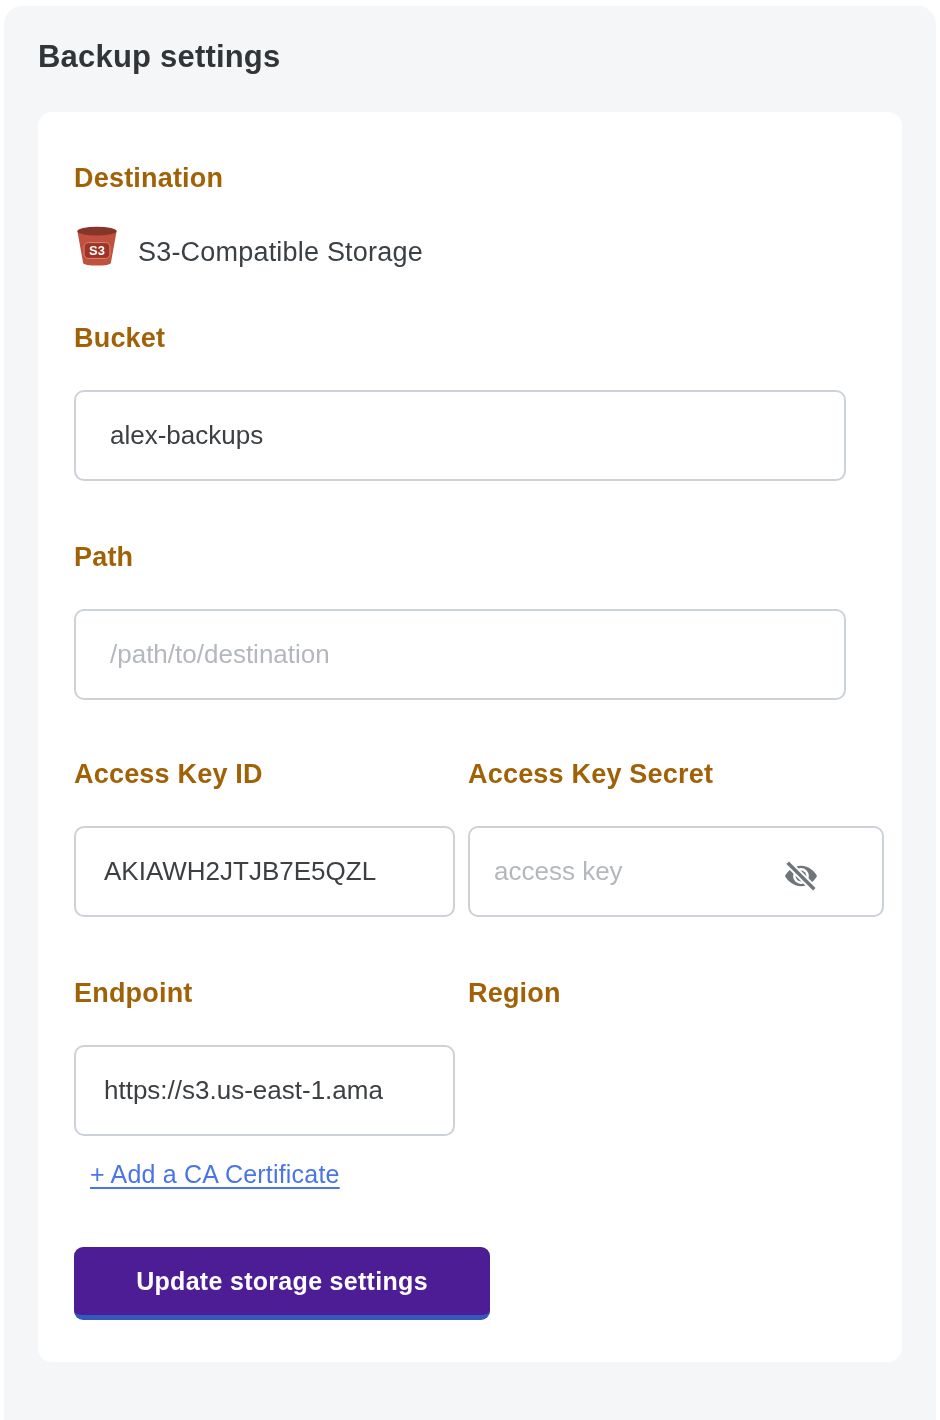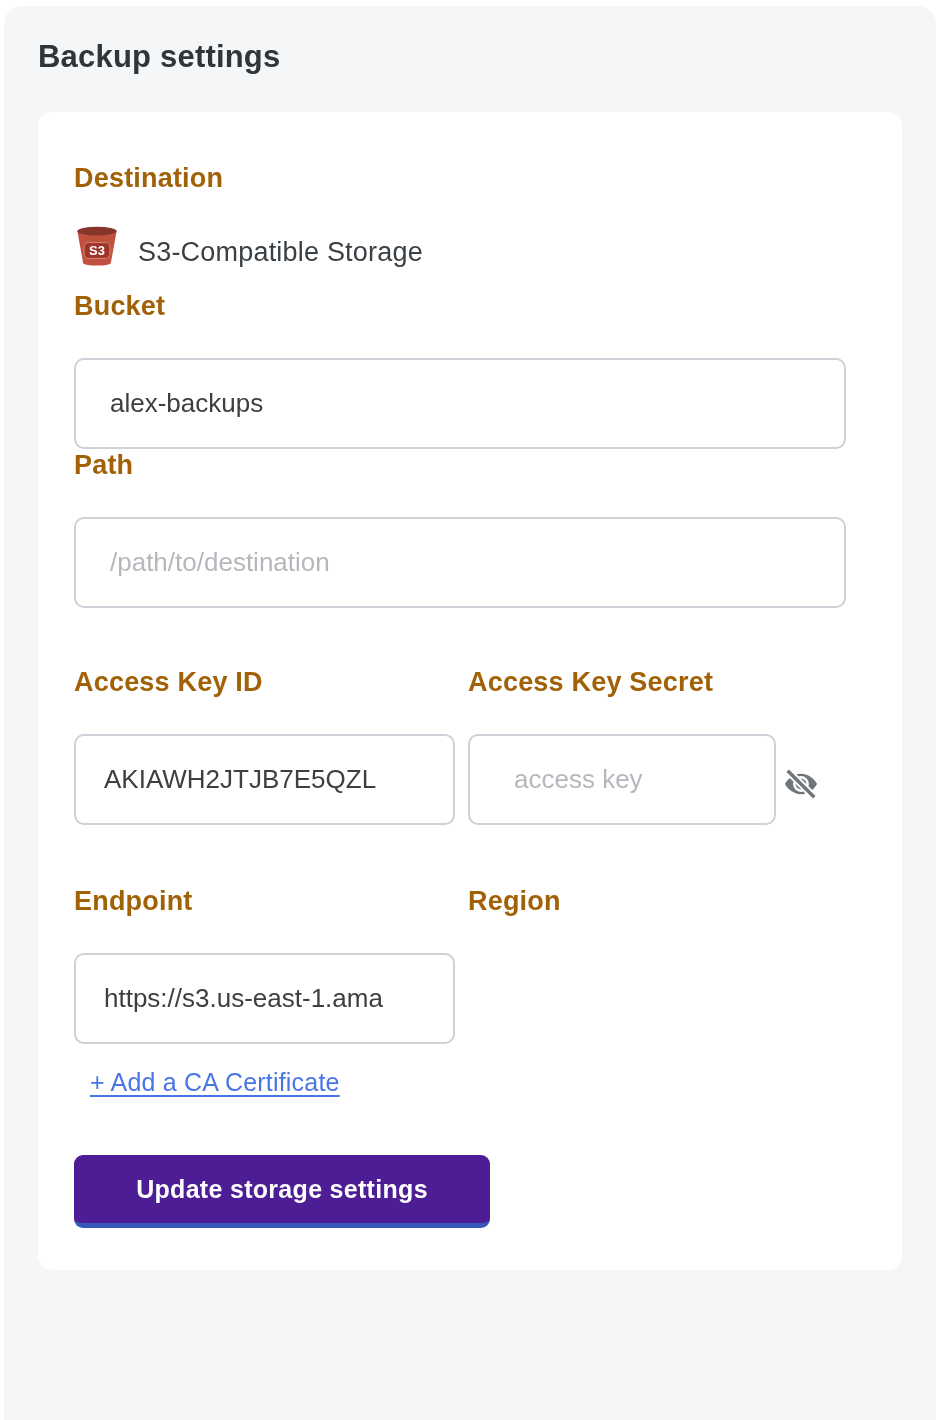--- a/index.html
+++ b/index.html
@@ -63,23 +63,23 @@
     font-family: "Liberation Sans", "DejaVu Sans", sans-serif;
     font-size: 26px;
     color: #3c4043;
     padding: 0 34px;
     outline: none;
     margin-top: 36px;
   }
   .input::placeholder { color: #b4b8bd; opacity: 1; }
   .input.full { width: 772px; }
   .input.half-l { width: 381px; padding: 0 28px; }
-  .input.half-r { width: 308px; padding: 0 70px 0 44px; }
-  .mt-section { margin-top: 22px; }
-  .mt-section-lg { }
+  .input.half-r { width: 416px; padding: 0 70px 0 24px; }
+  .mt-section { margin-top: 54px; }
+  .mt-section-lg { margin-top: 60px; }
   .row2 {
     display: flex;
     gap: 13px;
     margin-top: 58px;
   }
   .col-l { width: 381px; flex: 0 0 auto; }
   .col-r { width: 372px; flex: 0 0 auto; }
   .input-wrap { position: relative; width: 372px; }
   .eye-btn {
     position: absolute;

